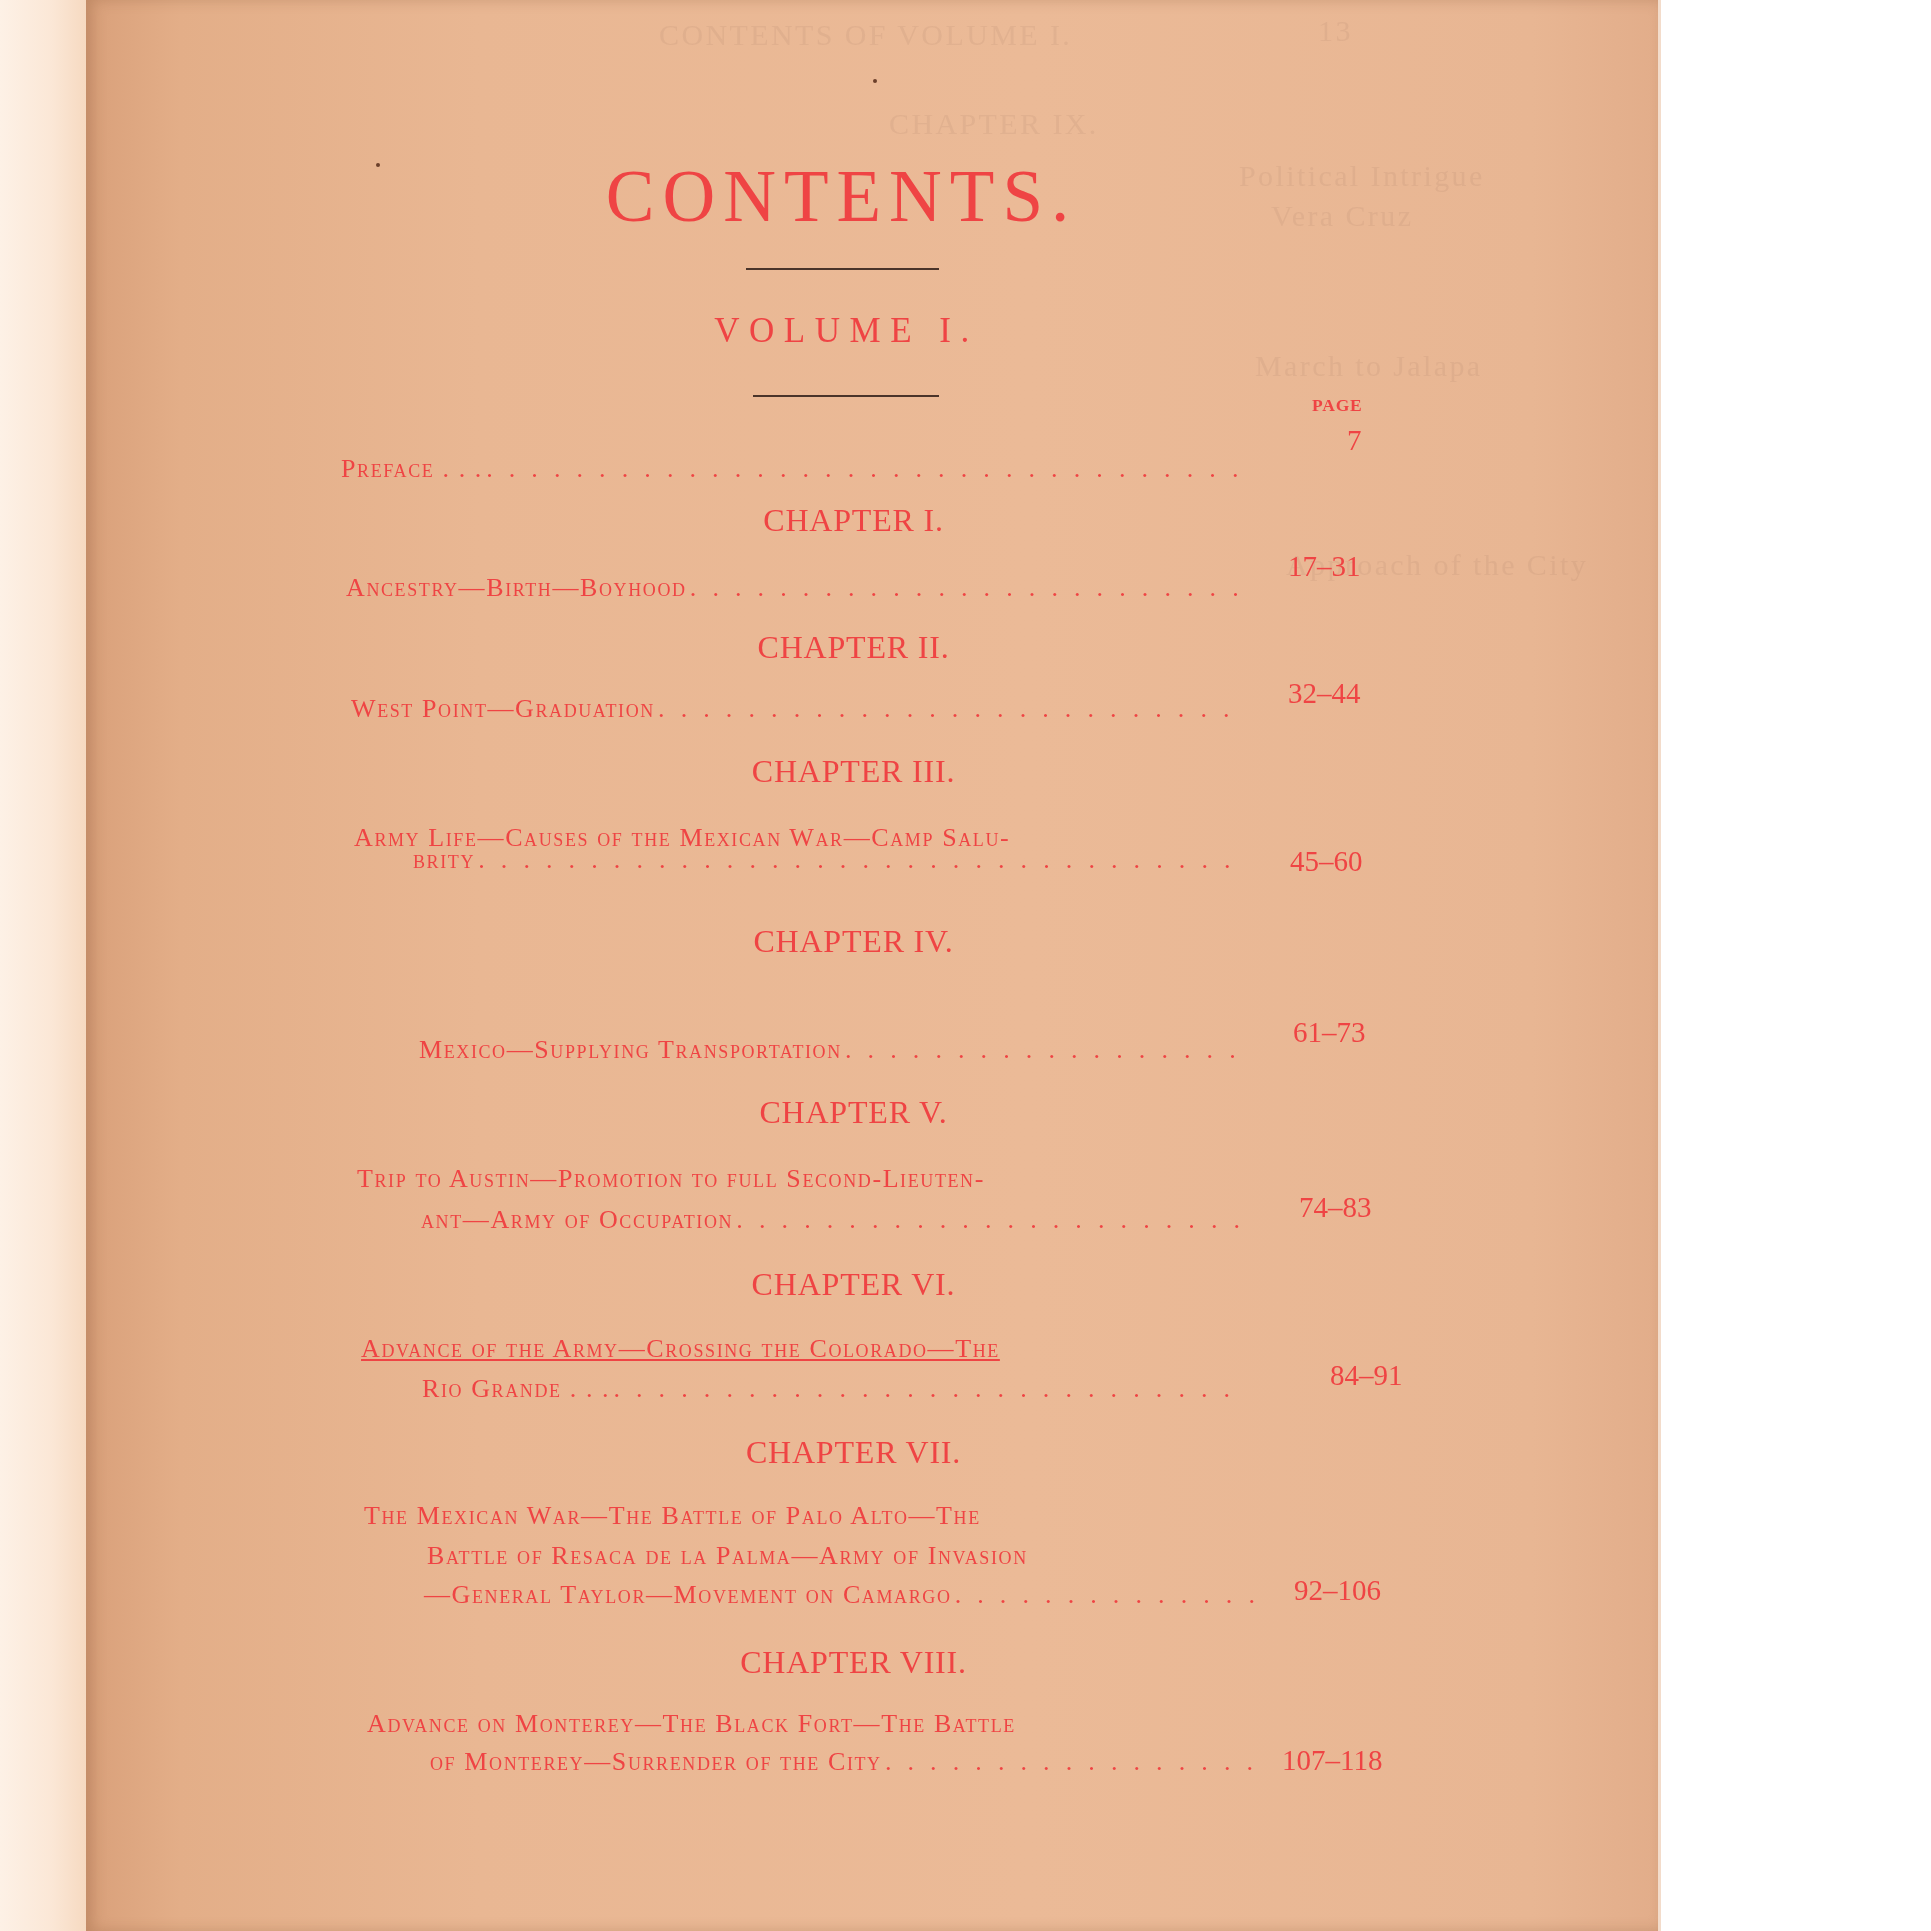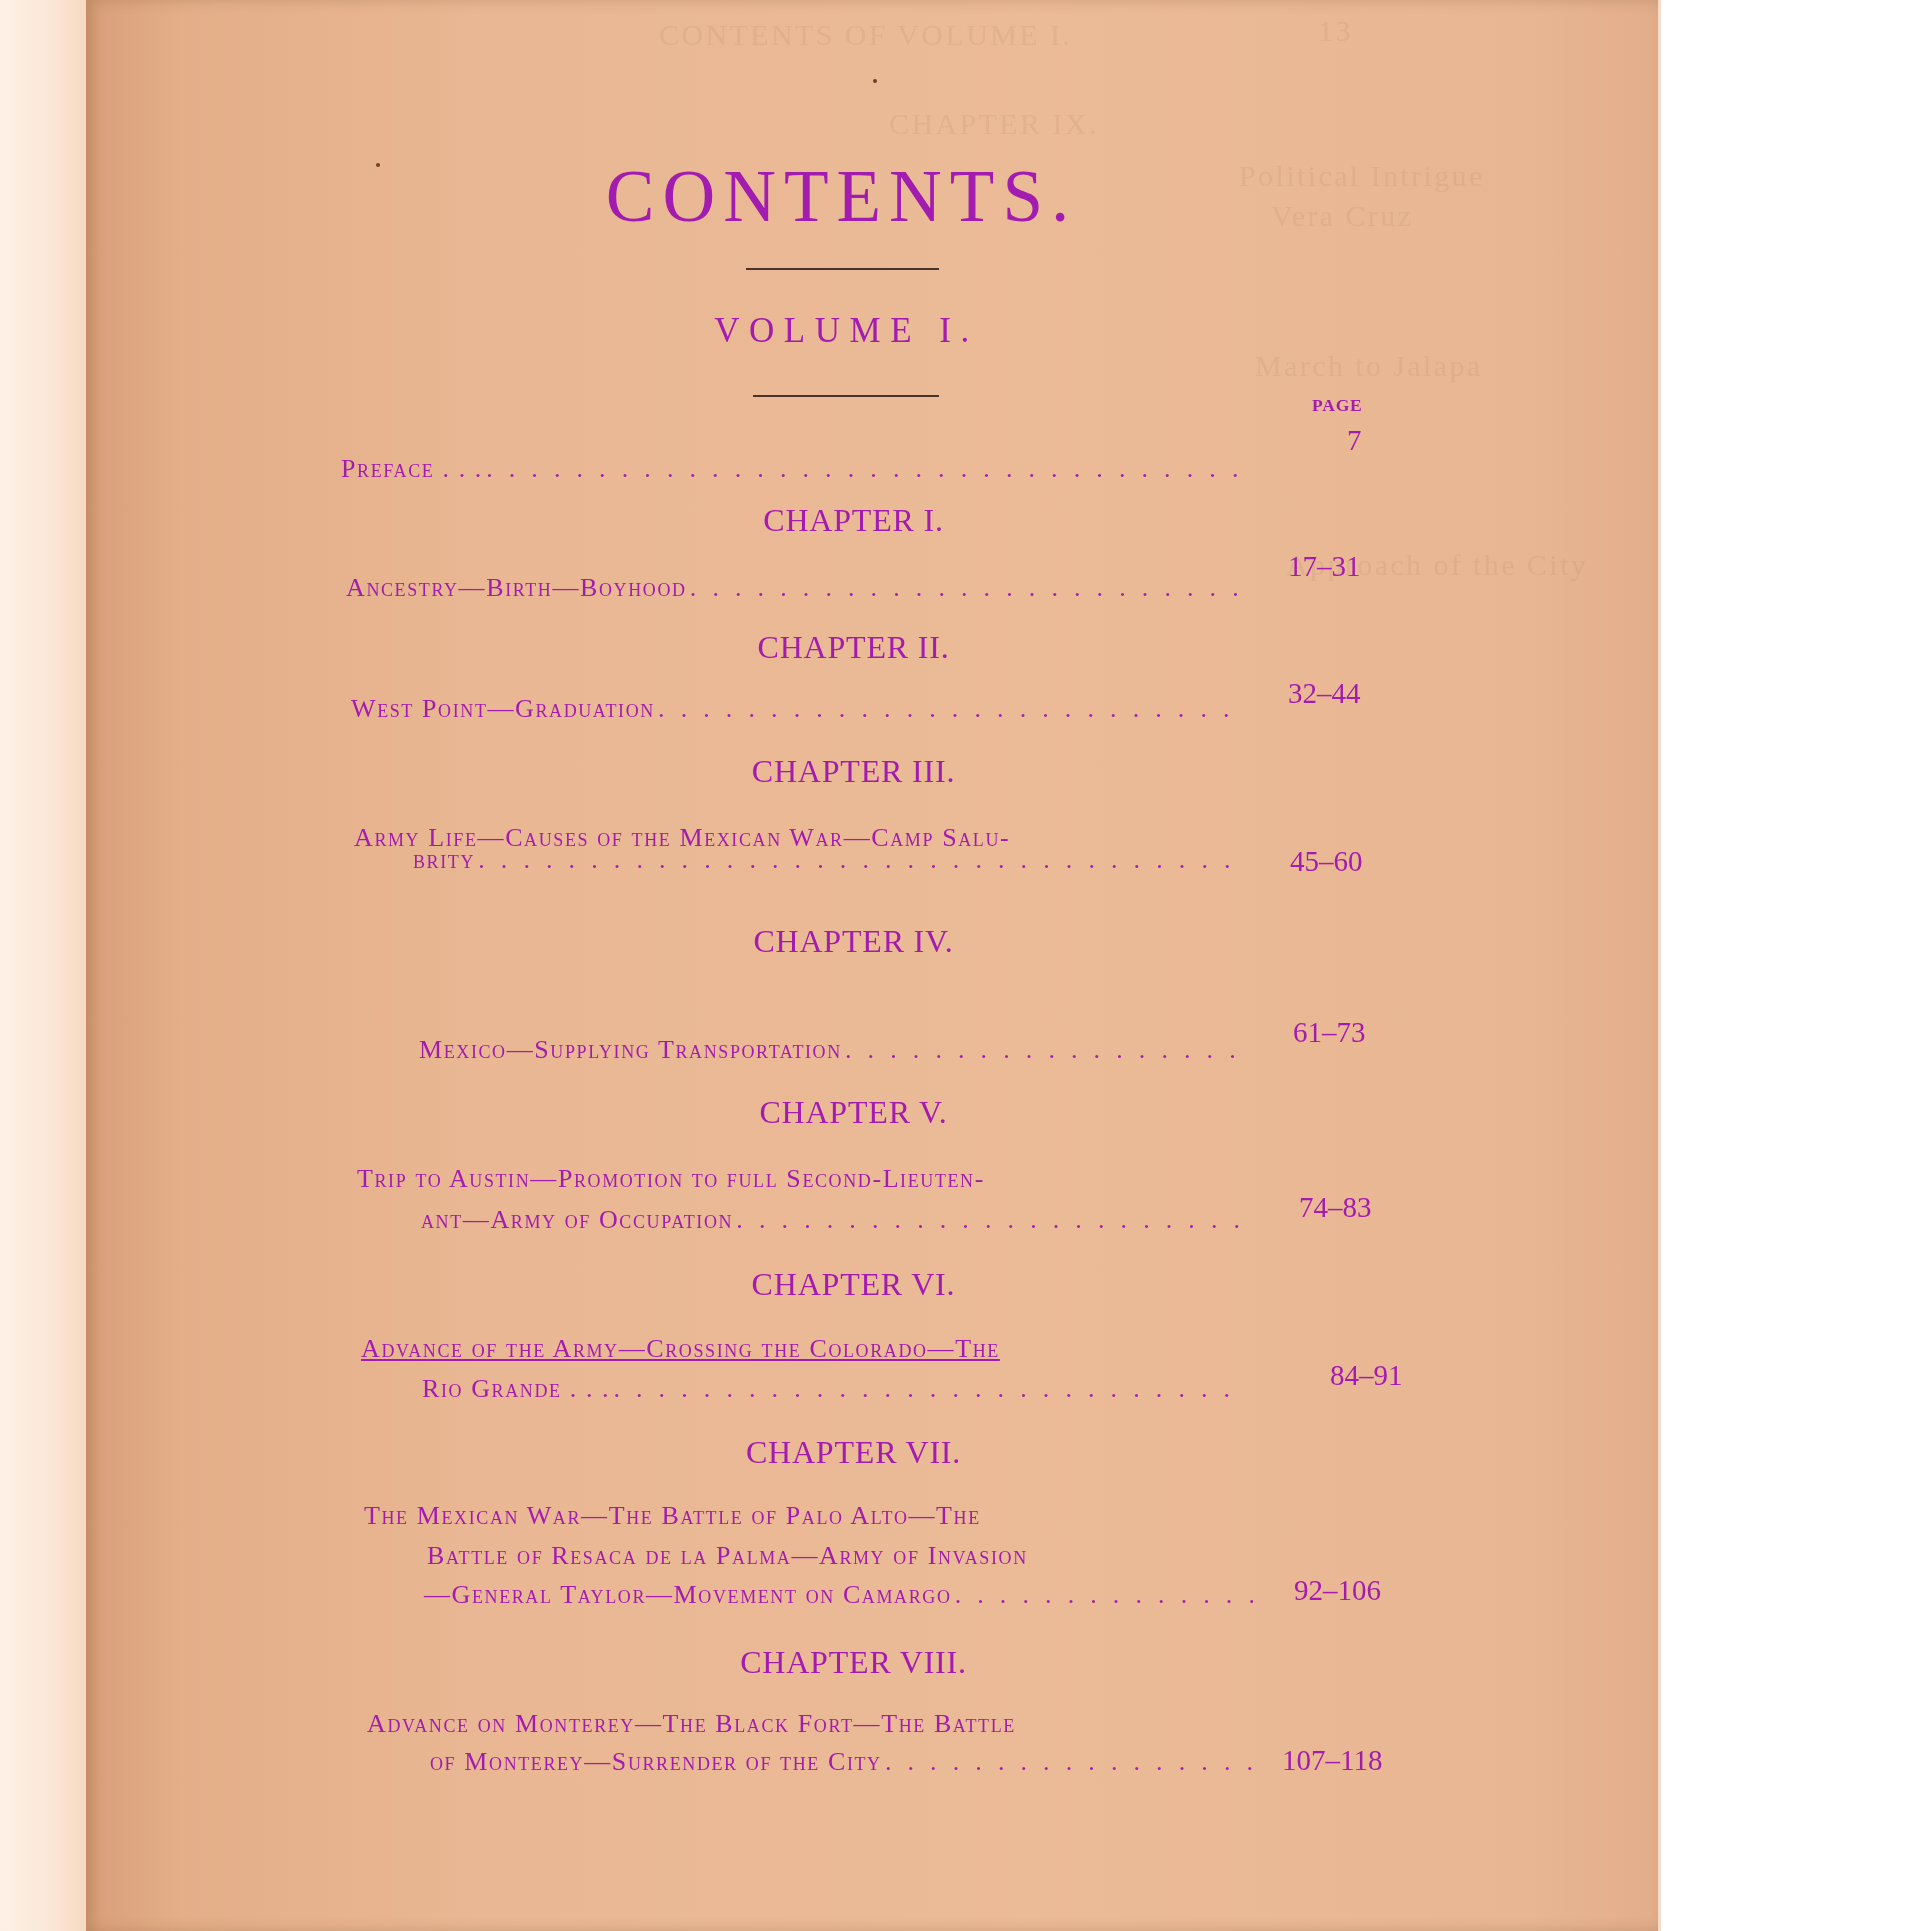--- a/index.html
+++ b/index.html
@@ -37,21 +37,21 @@
   }
   .ghost {
     position: absolute;
     color: rgba(120, 80, 60, 0.08);
     font-family: "Liberation Serif", serif;
     font-size: 30px;
     letter-spacing: 2.4px;
     white-space: nowrap;
   }
   .ink {
-    color: #a21caf;
+    color: #ef4444;
     font-family: "Liberation Serif", serif;
   }
   .title {
     position: absolute;
     left: 0; width: 1683px;
     top: 155px;
     text-align: center;
     font-size: 73px;
     letter-spacing: 8px;
     font-weight: normal;

